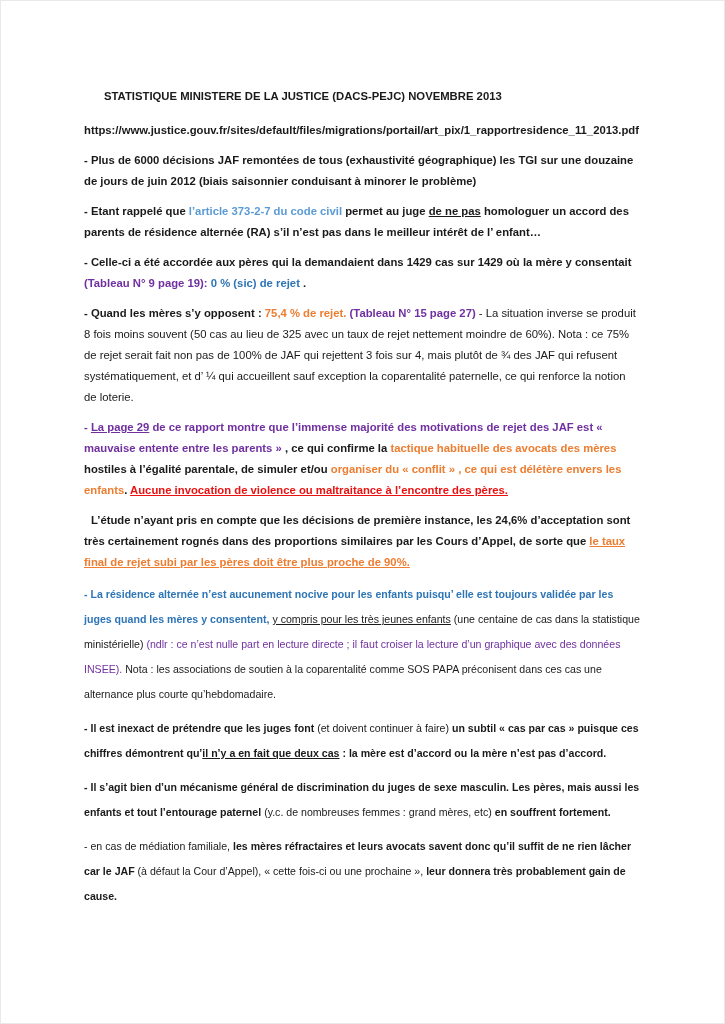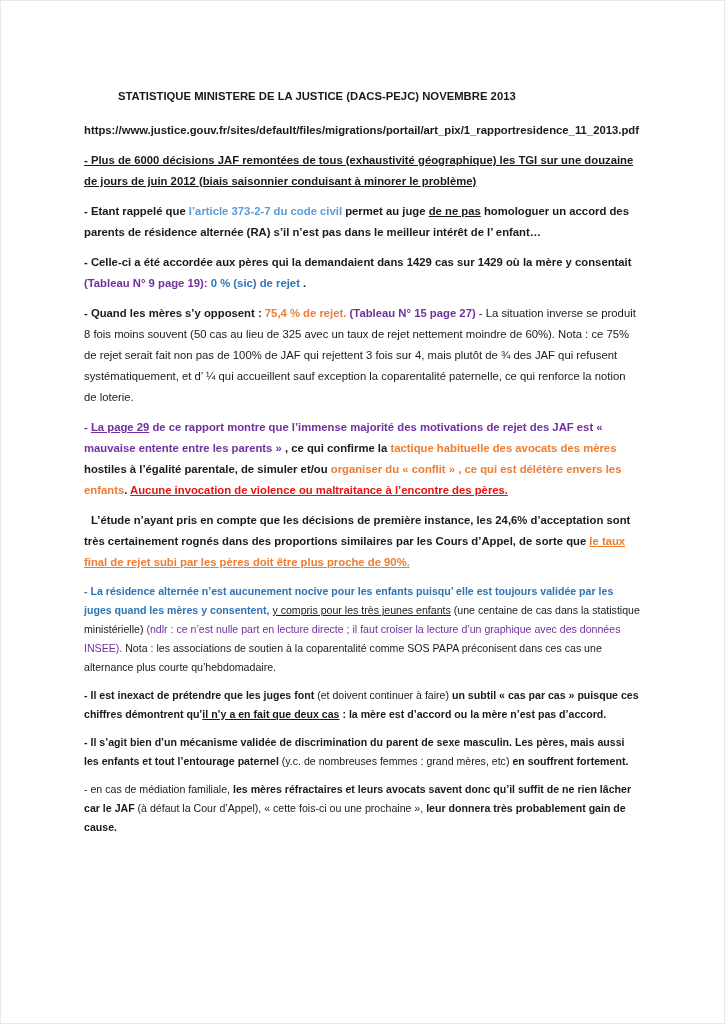--- a/index.html
+++ b/index.html
@@ -10,35 +10,35 @@
     box-sizing:border-box;
     padding:86px 84px 0 84px;
     font-family:"Liberation Sans","DejaVu Sans",sans-serif;
     font-size:11.3px;
     line-height:21px;
     color:#1a1a1a;
     box-shadow: inset 0 0 0 1px #e9e9e9;
     overflow:hidden;
   }
   .page p { margin:0 0 9px 0; }
-  p.title { margin-left:34px; margin-bottom:13px; }
+  p.title { margin-left:20px; margin-bottom:13px; }
   p.url { word-break:break-all; }
-  p.small { font-size:10.6px; line-height:19px; }
+  p.small { font-size:10.6px; line-height:25px; }
   .b { font-weight:bold; }
   .u { text-decoration:underline; }
 </style>
 </head>
 <body>
 
 <main class="page">
     <p class="title"><span class="b" style="color: rgb(26, 26, 26);">STATISTIQUE MINISTERE DE LA JUSTICE (DACS-PEJC) NOVEMBRE 2013</span></p>
     <p class="url"><span class="b" style="color: rgb(26, 26, 26);">https://www.justice.gouv.fr/sites/default/files/migrations/portail/art_pix/1_rapportresidence_11_2013.pdf</span></p>
-    <p><span class="b" style="color: rgb(26, 26, 26); text-decoration: underline;">- Plus de 6000 décisions JAF remontées de tous (exhaustivité géographique) les TGI sur une douzaine de jours de juin 2012 (biais saisonnier conduisant à minorer le problème)</span></p>
+    <p><span class="b" style="color: rgb(26, 26, 26);">- Plus de 6000 décisions JAF remontées de tous (exhaustivité géographique) les TGI sur une douzaine de jours de juin 2012 (biais saisonnier conduisant à minorer le problème)</span></p>
     <p><span class="b" style="color: rgb(26, 26, 26);">- Etant rappelé que </span><span class="b" style="color: rgb(91, 155, 213);">l’article 373-2-7 du code civil</span><span class="b" style="color: rgb(26, 26, 26);"> permet au juge </span><span class="b u" style="color: rgb(26, 26, 26);">de ne pas</span><span class="b" style="color: rgb(26, 26, 26);"> homologuer un accord des parents de résidence alternée (RA) s’il n’est pas dans le meilleur intérêt de l’ enfant…</span></p>
     <p><span class="b" style="color: rgb(26, 26, 26);">- Celle-ci a été accordée aux pères qui la demandaient dans 1429 cas sur 1429 où la mère y consentait </span><span class="b" style="color: rgb(112, 48, 160);">(Tableau N° 9 page 19):</span><span class="b" style="color: rgb(26, 26, 26);">  </span><span class="b" style="color: rgb(46, 117, 182);">0 % (sic) de rejet</span><span class="b" style="color: rgb(26, 26, 26);"> .</span></p>
     <p><span class="b" style="color: rgb(26, 26, 26);">- Quand les mères s’y opposent   </span><span class="b" style="color: rgb(26, 26, 26);">: </span><span class="b" style="color: rgb(237, 125, 49);">75,4 % de rejet.</span><span class="b" style="color: rgb(26, 26, 26);"> </span><span class="b" style="color: rgb(112, 48, 160);">(Tableau N° 15 page 27)</span><span style="color: rgb(26, 26, 26);"> - La situation inverse se produit 8 fois moins souvent (50 cas au lieu de 325 avec un taux de rejet nettement moindre de 60%). Nota : ce 75% de rejet serait fait non pas de 100% de JAF qui rejettent 3 fois sur 4, mais plutôt de ¾ des JAF qui refusent systématiquement, et d’ ¼ qui accueillent sauf exception la coparentalité paternelle, ce qui renforce la notion de loterie.</span></p>
     <p><span class="b" style="color: rgb(112, 48, 160);">- </span><span class="b u" style="color: rgb(112, 48, 160);">La page 29</span><span class="b" style="color: rgb(112, 48, 160);"> de ce rapport montre que l’immense majorité des motivations de rejet des JAF est « mauvaise entente entre les parents »</span><span class="b" style="color: rgb(26, 26, 26);"> , ce qui confirme la </span><span class="b" style="color: rgb(237, 125, 49);">tactique habituelle des avocats des mères</span><span class="b" style="color: rgb(26, 26, 26);"> hostiles à l’égalité parentale, de simuler et/ou </span><span class="b" style="color: rgb(237, 125, 49);">organiser du « conflit » , ce qui est délétère envers les enfants</span><span class="b" style="color: rgb(26, 26, 26);">. </span><span class="b u" style="color: rgb(234, 17, 17);">Aucune invocation de violence ou maltraitance à l’encontre des pères.</span></p>
     <p style="text-indent: 7px;"><span class="b" style="color: rgb(26, 26, 26);">L’étude n’ayant pris en compte que les décisions de première instance, les 24,6% d’acceptation sont très certainement rognés dans des proportions similaires par les Cours d’Appel, de sorte que </span><span class="b u" style="color: rgb(237, 125, 49);">le taux final de rejet subi par les pères doit être plus proche de 90%.</span></p>
     <p class="small"><span class="b" style="color: rgb(46, 117, 182);">- La résidence alternée n’est aucunement nocive pour les enfants puisqu’ elle est toujours validée par les juges quand les mères y consentent,</span><span style="color: rgb(26, 26, 26);"> </span><span class="u" style="color: rgb(26, 26, 26);">y compris pour les très jeunes enfants</span><span style="color: rgb(26, 26, 26);"> (une centaine de cas dans la statistique ministérielle) </span><span style="color: rgb(112, 48, 160);">(ndlr : ce n’est nulle part en lecture directe ; il faut croiser la lecture d’un graphique avec des données INSEE).</span><span style="color: rgb(26, 26, 26);"> Nota : les associations de soutien à la coparentalité comme SOS PAPA préconisent dans ces cas une alternance plus courte qu’hebdomadaire.</span></p>
     <p class="small"><span class="b" style="color: rgb(26, 26, 26);">- Il est inexact de prétendre que les juges font </span><span style="color: rgb(26, 26, 26);">(et doivent continuer à faire) </span><span class="b" style="color: rgb(26, 26, 26);">un subtil « cas par cas » puisque ces chiffres  démontrent qu’</span><span class="b u" style="color: rgb(26, 26, 26);">il n’y a en fait que deux cas</span><span class="b" style="color: rgb(26, 26, 26);"> : la mère est d’accord ou la mère n’est pas d’accord.</span></p>
-    <p class="small"><span class="b" style="color: rgb(26, 26, 26);">- Il s’agit bien d’un mécanisme validée de discrimination du parent de sexe masculin. Les pères, mais aussi les enfants et tout l’entourage paternel </span><span style="color: rgb(26, 26, 26); text-align: right;">(y.c. de nombreuses femmes : grand mères, etc) </span><span class="b" style="color: rgb(26, 26, 26); text-align: center;">en souffrent fortement.</span></p>
+    <p class="small"><span class="b" style="color: rgb(26, 26, 26);">- Il s’agit bien d’un mécanisme général de discrimination du juges de sexe masculin. Les pères, mais aussi les enfants et tout l’entourage paternel </span><span style="color: rgb(26, 26, 26); text-align: right;">(y.c. de nombreuses femmes : grand mères, etc) </span><span class="b" style="color: rgb(26, 26, 26); text-align: center;">en souffrent fortement.</span></p>
     <p class="small"><span style="color: rgb(26, 26, 26);">- en cas de médiation familiale, </span><span class="b" style="color: rgb(26, 26, 26);">les mères réfractaires et leurs avocats savent donc qu’il suffit de ne rien lâcher car le JAF </span><span style="color: rgb(26, 26, 26);">(à défaut la Cour d’Appel), « cette fois-ci ou une prochaine », </span><span class="b" style="color: rgb(26, 26, 26);">leur donnera très probablement gain de cause.</span></p>
   </main>
 
 </body></html>

